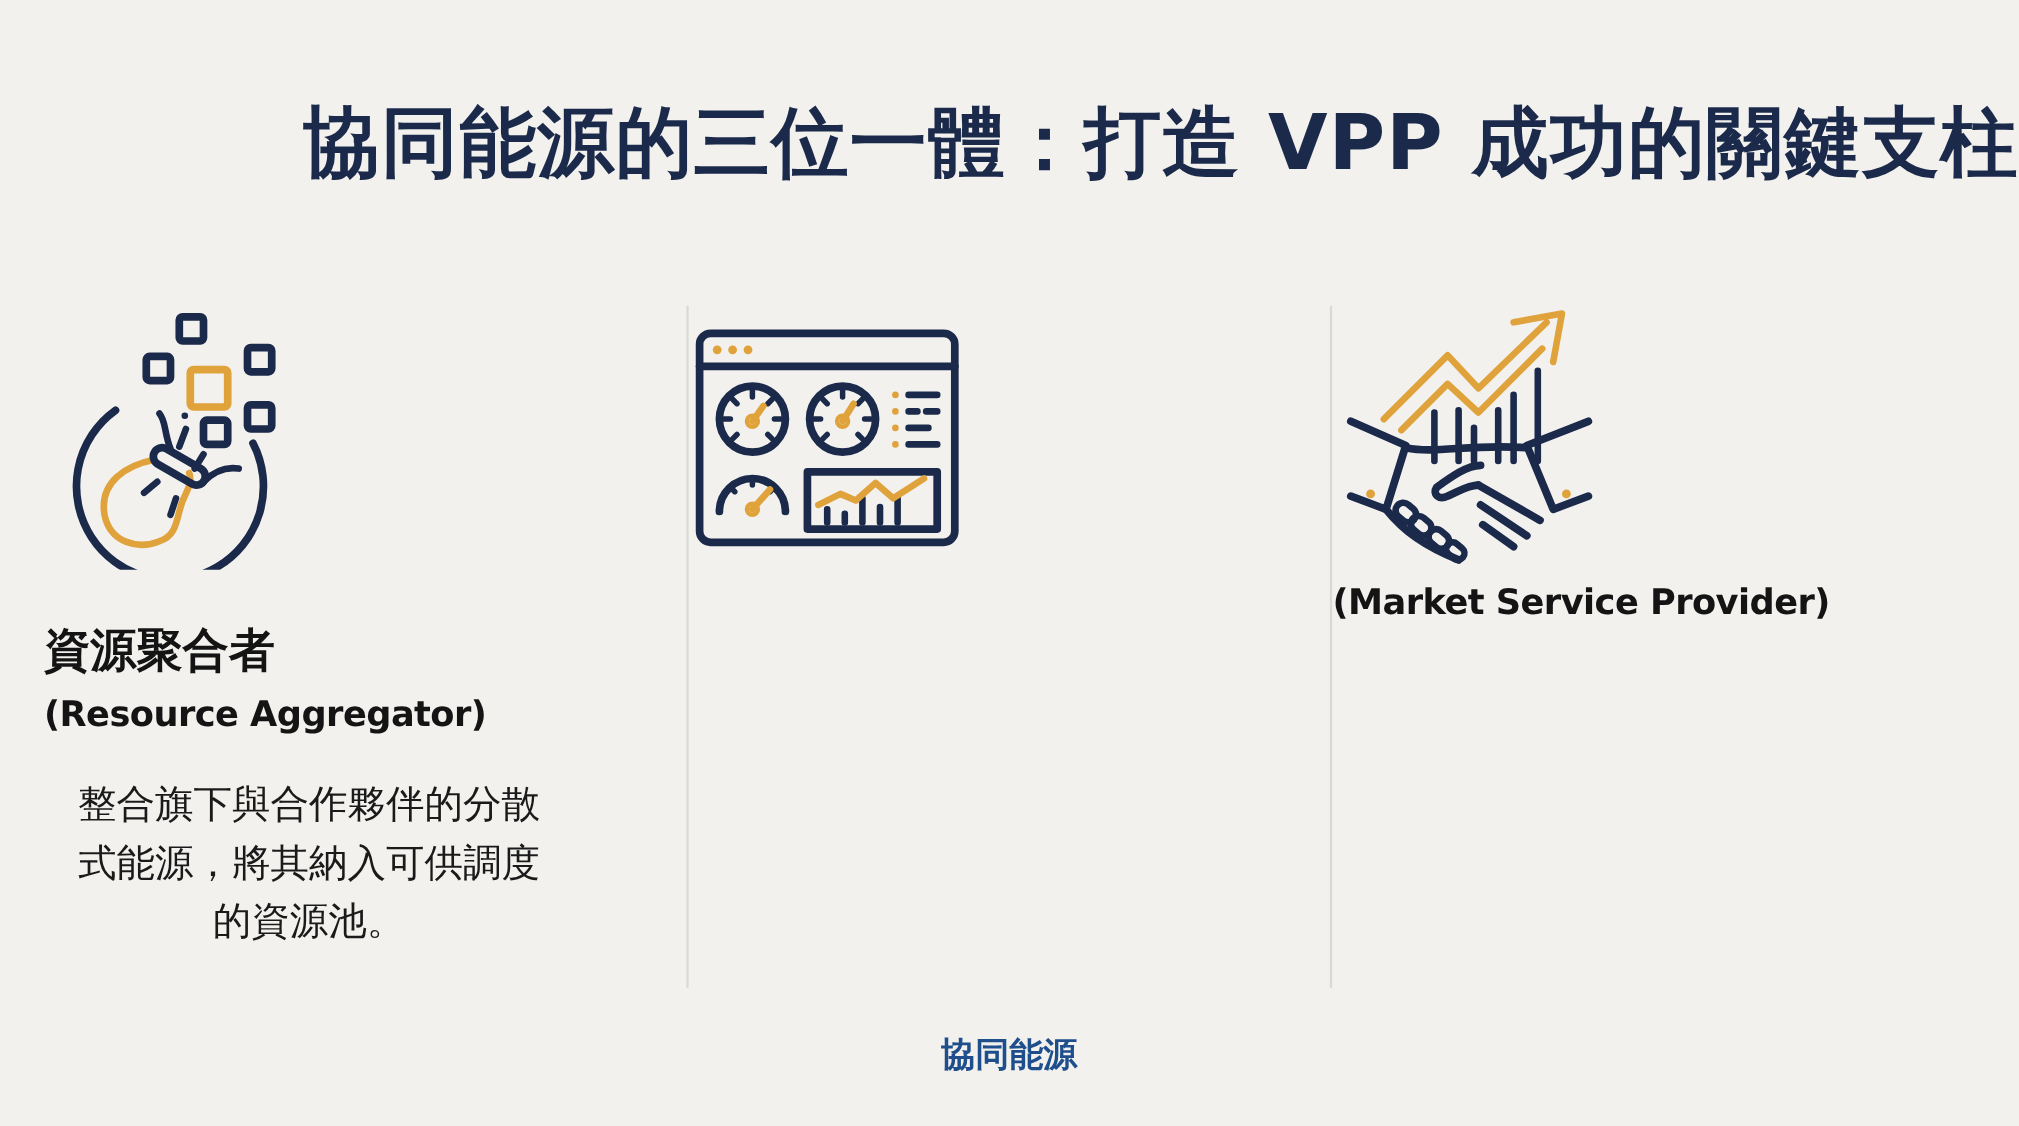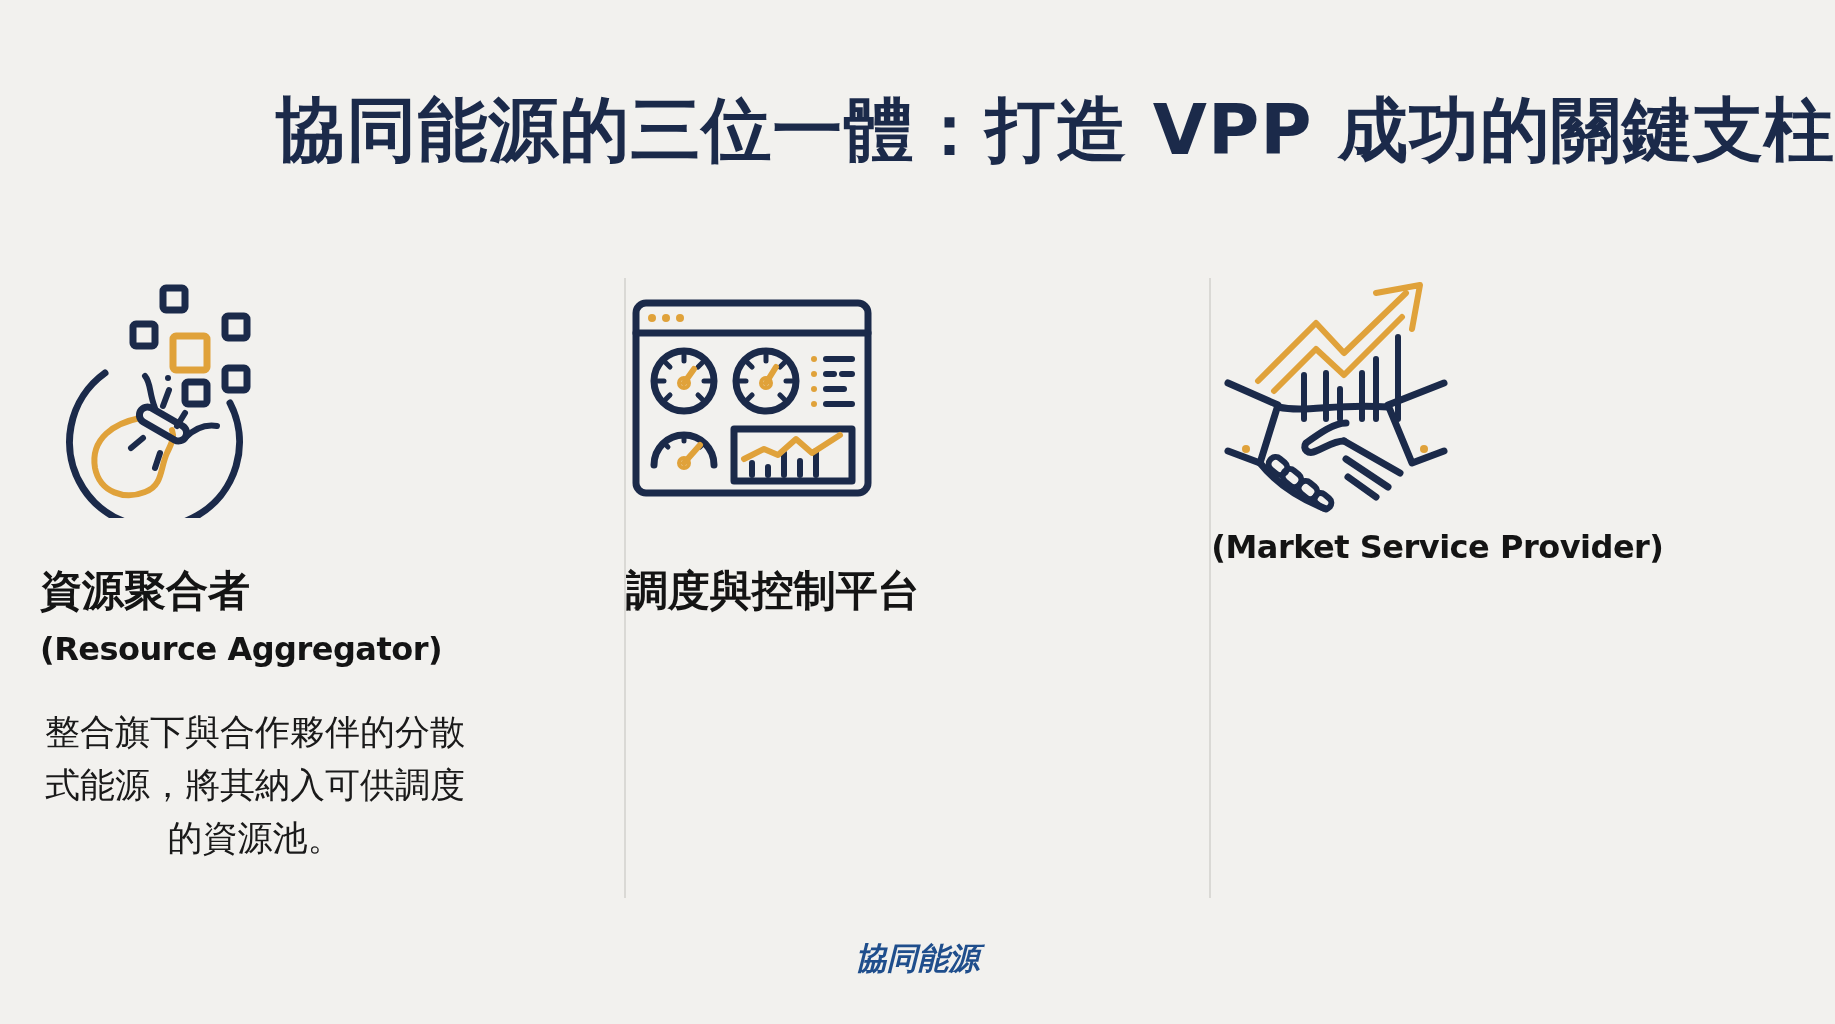--- a/index.html
+++ b/index.html
@@ -74,31 +74,31 @@
       line-height: 58px;
       color: #141414;
       letter-spacing: -0.5px;
     }
     .role-desc {
       margin-top: 28px;
       width: 430px;
       font-size: 35px;
       line-height: 53px;
       color: #1a1a1a;
+      margin-left: 26px;
     }
     .footer-label {
       position: absolute;
       top: 938px;
       left: 0;
       width: 100%;
       text-align: center;
       font-size: 31px;
       font-weight: bold;
       color: #1f4e8c;
-      font-style: italic;
     }
   </style>
 </head>
 <body>
 
 <div class="slide-title">協同能源的三位一體：打造 VPP 成功的關鍵支柱</div>
 
 <div class="columns">
 
   <div class="column">
@@ -167,21 +167,20 @@
         <path d="M 28 172 A 30 30 0 0 1 88 172" stroke="#1b2a4a" stroke-width="7"></path>
         <path d="M 58 142 L 58 148 M 38 150 L 42 154 M 78 150 L 74 154" stroke="#1b2a4a" stroke-width="5"></path>
         <line x1="58" y1="170" x2="74" y2="152" stroke="#e0a23a" stroke-width="6"></line>
         <circle cx="58" cy="170" r="5" stroke="#e0a23a" stroke-width="4"></circle>
 
         <rect x="108" y="136" width="118" height="52" stroke="#1b2a4a" stroke-width="7"></rect>
         <path d="M 126 182 L 126 170 M 142 182 L 142 174 M 158 182 L 158 160 M 174 182 L 174 168 M 190 182 L 190 158" stroke="#1b2a4a" stroke-width="6"></path>
         <polyline points="118,166 138,156 152,162 170,146 186,160 214,142" stroke="#e0a23a" stroke-width="6"></polyline>
       </svg>
     </div>
-    <div class="role-title">調度與控制平台</div>
   </div>
 
   <div class="divider"></div>
 
   <div class="column">
     <div class="icon-wrap">
       <svg viewBox="0 0 240 250" fill="none" stroke-linecap="round" stroke-linejoin="round" style="width:240px;height:250px;">
 
         <polyline points="42,108 100,50 128,80 190,20" stroke="#e0a23a" stroke-width="6"></polyline>
         <polyline points="58,118 100,76 128,102 186,44" stroke="#e0a23a" stroke-width="6"></polyline>

